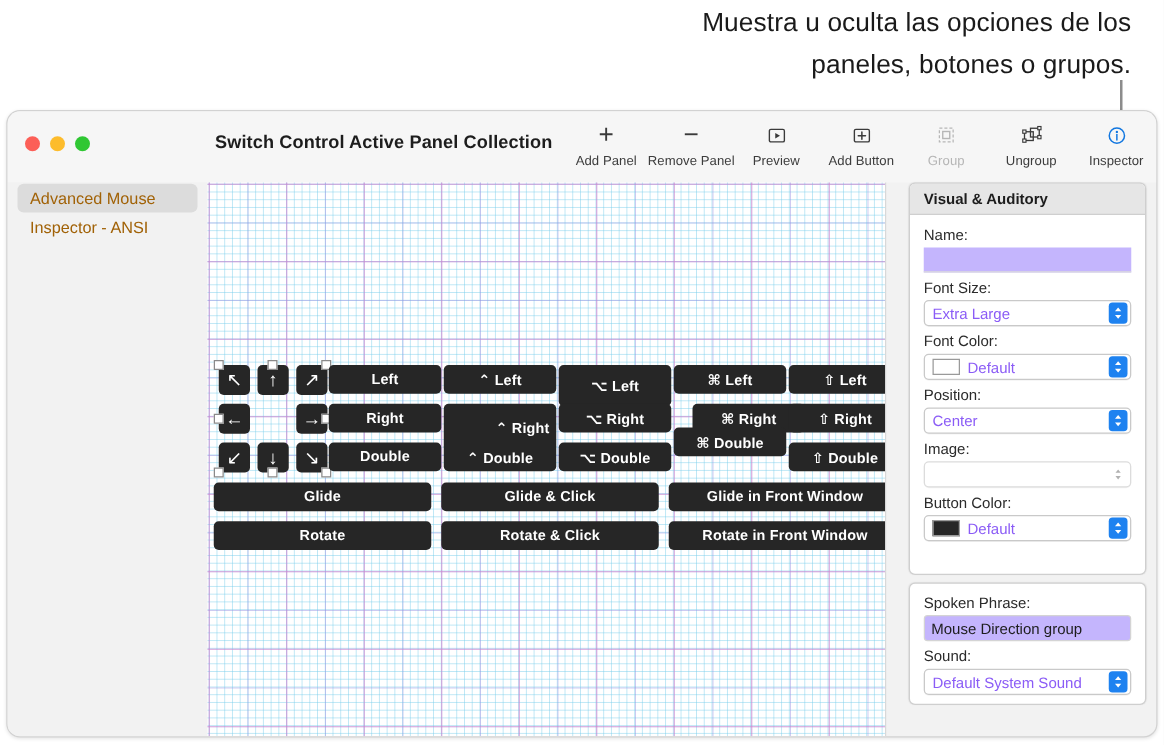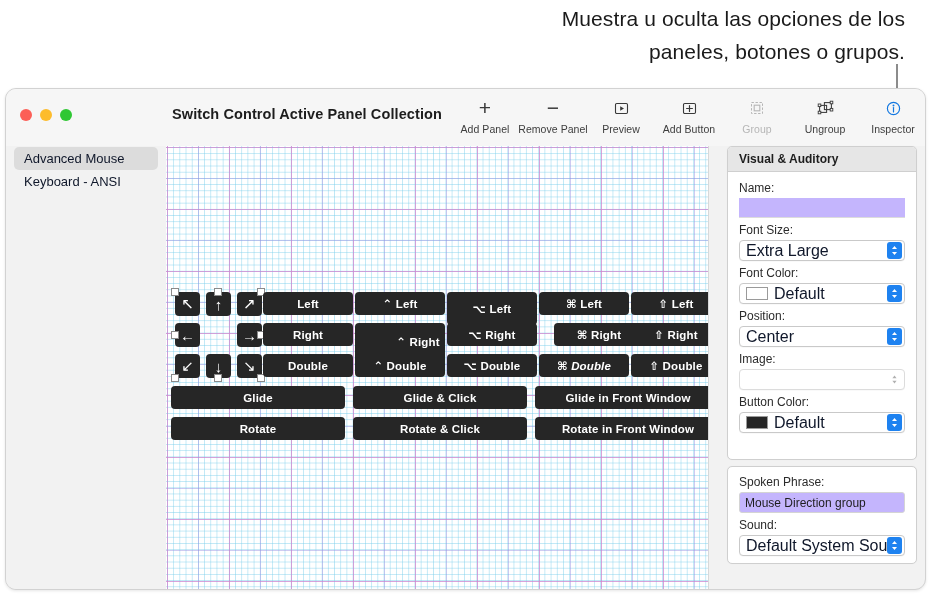--- a/index.html
+++ b/index.html
@@ -80,21 +80,21 @@
   .tool.active .ticon{color:#1277e0;}
   .tool .plusminus{font-size:21px;line-height:20px;font-weight:300;color:#3a3a3a;}
 
   
   #sidebar{
     position:absolute; left:0; top:57px; width:160px; bottom:0;
     background:#f2f2f2;
   }
   .side-item{
     margin:0 8px; padding:4px 10px;
-    font-size:13px; color:#0f172a; border-radius:5px;
+    font-size:13px; color:#a16207; border-radius:5px;
     white-space:nowrap;
   }
   .side-item.sel{background:#dcdcdc;}
   #sidebar .side-item:first-child{margin-top:1px;}
 
   
   #canvas{
     position:absolute; left:160px; top:57px; right:216px; bottom:0;
     background-color:#ffffff;
     background-image:
@@ -165,21 +165,21 @@
     border:1px solid #d4d4d4; border-radius:3px;
     box-sizing:border-box;
     display:flex; align-items:center; padding:0 5px;
     font-size:12px; color:#1d1d1d;
   }
   .popup{
     height:21px; background:#ffffff;
     border:1px solid #c9c9c9; border-radius:4px;
     box-sizing:border-box;
     display:flex; align-items:center; padding:0 2px 0 6px;
-    font-size:16px; color:#0f172a;
+    font-size:12px; color:#8b5cf6;
     position:relative;
     box-shadow:0 .5px 0 rgba(0,0,0,.05);
   }
   .popup .pv{flex:1;white-space:nowrap;overflow:hidden;}
   .stepper{
     width:15px;height:17px;border-radius:3px;background:#1e82f0;
     display:flex;flex-direction:column;align-items:center;justify-content:center;
     color:#fff;flex:none;
   }
   .stepper svg{display:block;}
@@ -282,21 +282,21 @@
       </div>
 
     </div>
   </div>
 
   <div id="sidebar">
     <div class="side-item sel">
       <span>Advanced Mouse</span>
     </div>
     <div class="side-item">
-      <span>Keyboard - ANSI</span>
+      <span>Inspector - ANSI</span>
     </div>
   </div>
 
   <div id="canvas">
 
     <div id="arrowgroup" style="position:absolute;left:6px;top:143px;width:88px;height:88px;">
       <div class="pbtn arrow" style="left:3px;top:3px;width:25px;height:24px;">↖</div>
       <div class="pbtn arrow" style="left:34px;top:3px;width:25px;height:24px;">↑</div>
       <div class="pbtn arrow" style="left:65px;top:3px;width:25px;height:24px;">↗</div>
       <div class="pbtn arrow" style="left:3px;top:34px;width:25px;height:24px;">←</div>
@@ -323,21 +323,21 @@
 
     <div class="pbtn" style="left:97px;top:177px;width:90px;height:23px;">Right</div>
     <div class="pbtn" style="left:189px;top:177px;width:90px;height:38px;padding-left:36px;">⌃ Right</div>
     <div class="pbtn" style="left:281px;top:177px;width:90px;height:23px;">⌥ Right</div>
     <div class="pbtn" style="left:388px;top:177px;width:90px;height:23px;">⌘ Right</div>
     <div class="pbtn" style="left:465px;top:177px;width:90px;height:23px;">⇧ Right</div>
 
     <div class="pbtn" style="left:97px;top:208px;width:90px;height:23px;">Double</div>
     <div class="pbtn" style="left:189px;top:208px;width:90px;height:23px;">⌃ Double</div>
     <div class="pbtn" style="left:281px;top:208px;width:90px;height:23px;">⌥ Double</div>
-    <div class="pbtn" style="left:373px;top:208px;width:90px;height:23px;font-style:italic;">⌘ Double</div>
+    <div class="pbtn" style="left:373px;top:196px;width:90px;height:23px;">⌘ Double</div>
     <div class="pbtn" style="left:465px;top:208px;width:90px;height:23px;">⇧ Double</div>
 
     <div class="pbtn" style="left:5px;top:240px;width:174px;height:23px;">Glide</div>
     <div class="pbtn" style="left:187px;top:240px;width:174px;height:23px;">Glide &amp; Click</div>
     <div class="pbtn" style="left:369px;top:240px;width:186px;height:23px;">Glide in Front Window</div>
 
     <div class="pbtn" style="left:5px;top:271px;width:174px;height:23px;">Rotate</div>
     <div class="pbtn" style="left:187px;top:271px;width:174px;height:23px;">Rotate &amp; Click</div>
     <div class="pbtn" style="left:369px;top:271px;width:186px;height:23px;">Rotate in Front Window</div>
   </div>

